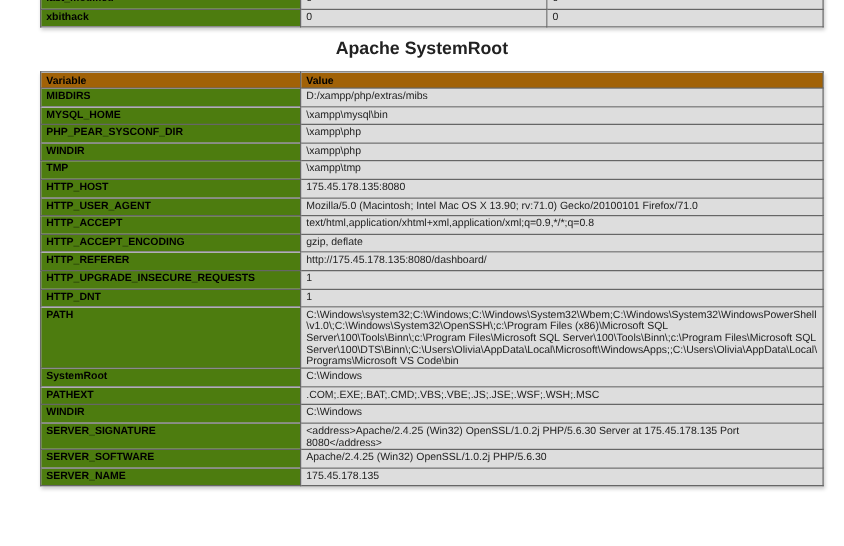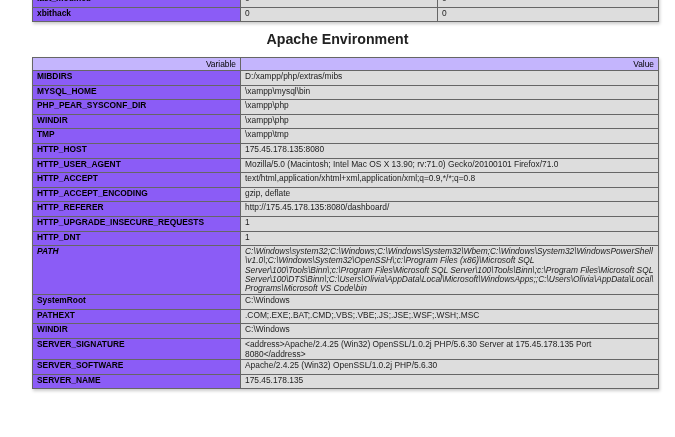--- a/index.html
+++ b/index.html
@@ -3,30 +3,30 @@
 <meta charset="utf-8">
 <style>
   html, body { margin: 0; padding: 0; background: #ffffff; }
   body { width: 675px; height: 437px; overflow: hidden; position: relative;
          font-family: "Liberation Sans", sans-serif; color: #222222; }
   .wrap { position: absolute; left: 32px; width: 626px; }
   table { border-collapse: collapse; width: 626px; table-layout: fixed;
           box-shadow: 1px 2px 3px #cccccc; }
   td, th { border: 1px solid #666666; font-size: 8.4px; vertical-align: baseline;
            padding: 0 4px; line-height: 10px; text-align: left; overflow: hidden; }
-  td.e { background: #8b5cf6; font-weight: bold; color: #000000; }
+  td.e { background: #4d7c0f; font-weight: bold; color: #000000; }
   td.v { background: #dddddd; color: #222222; word-wrap: break-word; }
-  th.h { background: #c4b5fd; font-weight: normal; color: #000000; text-align: right;
+  th.h { background: #a16207; font-weight: bold; color: #000000; text-align: left;
          height: 12px; line-height: 12px; }
   tr.r td { height: 13.6px; }
   h2 { font-size: 14.2px; font-weight: bold; text-align: center; margin: 0;
        position: absolute; left: 0; width: 675px; top: 31px; color: #222222; }
   #top { top: -8px; }
   #env { top: 57px; }
-  .multi td { line-height: 9.2px; padding-top: 1px; padding-bottom: 1px; font-style: italic; }
+  .multi td { line-height: 9.2px; padding-top: 1px; padding-bottom: 1px; }
 </style>
 </head>
 <body>
 
 <div class="wrap" id="top">
   <table>
     <colgroup>
         <col style="width:208px">
         <col style="width:197px">
         <col style="width:221px">
@@ -39,21 +39,21 @@
     </tr>
     <tr class="r">
       <td class="e">xbithack</td>
       <td class="v">0</td>
       <td class="v">0</td>
     </tr>
   </tbody>
     </table>
 </div>
 
-<h2>Apache Environment</h2>
+<h2>Apache SystemRoot</h2>
 
 <div class="wrap" id="env">
   <table>
     <colgroup>
         <col style="width:208px">
         <col style="width:418px">
       </colgroup>
     <thead>
       <tr>
         <th class="h">Variable</th>

